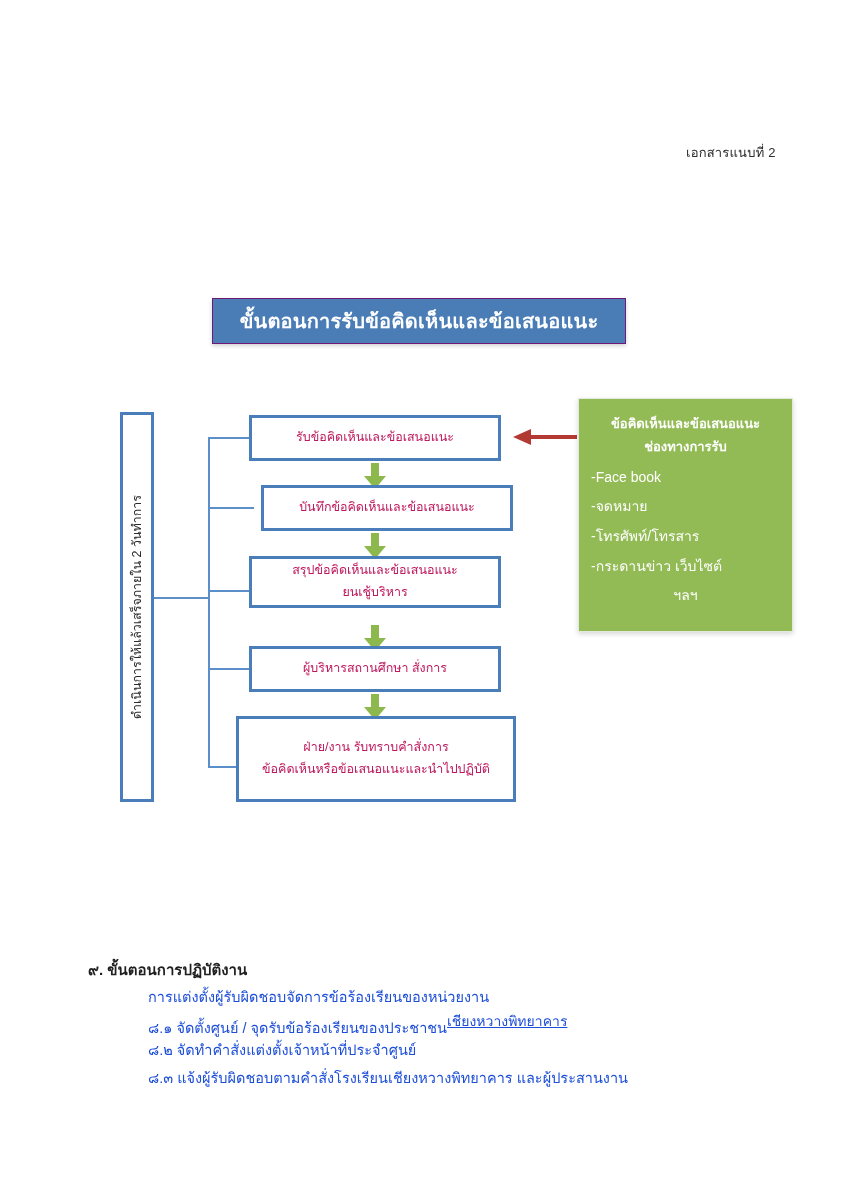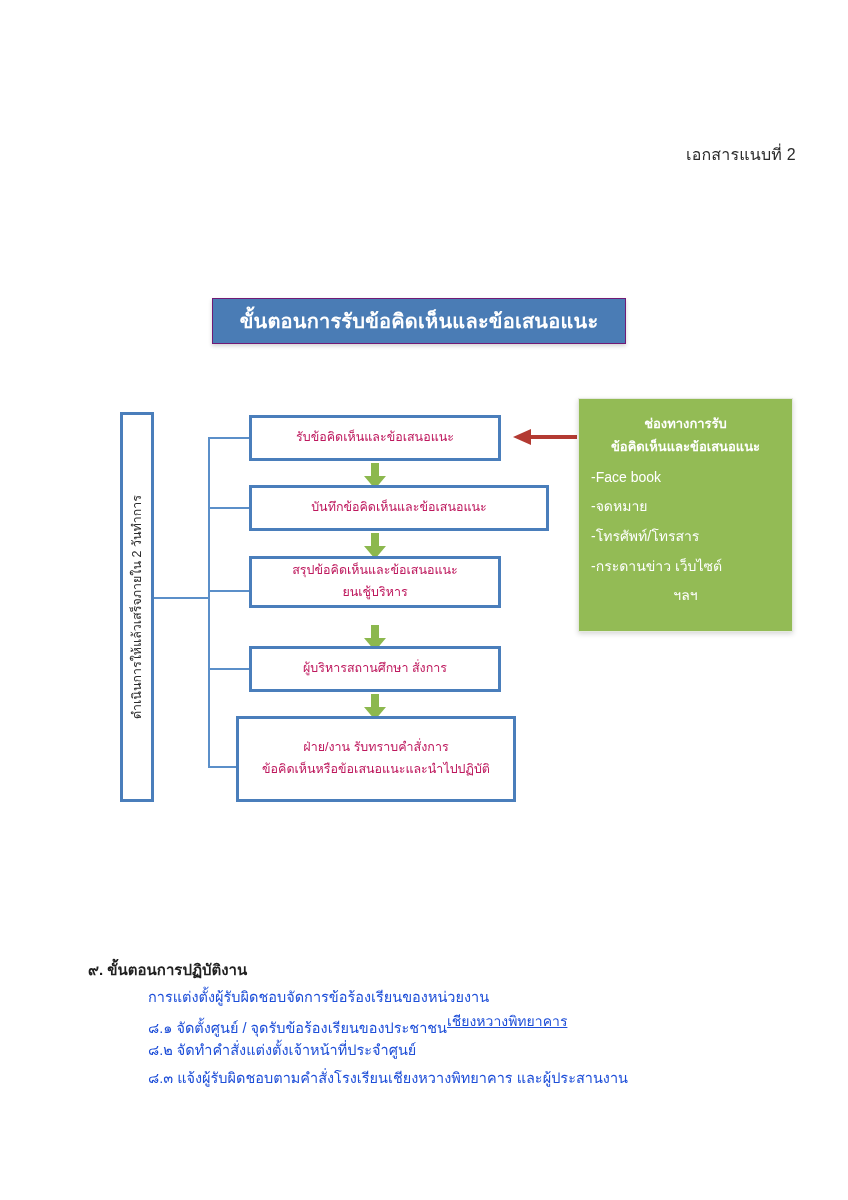--- a/index.html
+++ b/index.html
@@ -16,21 +16,21 @@
     height: 1200px;
     background: #ffffff;
     overflow: hidden;
   }
 
   
   .doc-note {
     position: absolute;
     left: 686px;
     top: 142px;
-    font-size: 16px;
+    font-size: 13px;
     color: #2b2b2b;
     letter-spacing: 0.2px;
     white-space: nowrap;
   }
 
   
   .title-banner {
     position: absolute;
     left: 212px;
     top: 298px;
@@ -245,21 +245,21 @@
   <div class="brk-stub" style="left:208px; top:766px; width:46px;"></div>
 
   <div class="fbox" style="left:249px; top:415px; width:252px; height:46px;">
     <div class="line">รับข้อคิดเห็นและข้อเสนอแนะ</div>
   </div>
   <div class="garrow" style="left:364px; top:463px;">
     <div class="shaft"></div>
       <div class="head"></div>
   </div>
 
-  <div class="fbox" style="left:249px; top:485px; width:300px; height:46px;">
+  <div class="fbox" style="left:261px; top:485px; width:252px; height:46px;">
     <div class="line">บันทึกข้อคิดเห็นและข้อเสนอแนะ</div>
   </div>
   <div class="garrow" style="left:364px; top:533px;">
     <div class="shaft"></div>
       <div class="head"></div>
   </div>
 
   <div class="fbox" style="left:249px; top:556px; width:252px; height:52px;">
     <div class="line">สรุปข้อคิดเห็นและข้อเสนอแนะ</div>
     <div class="line">ยนเชู้บริหาร</div>
@@ -281,22 +281,22 @@
     <div class="line">ฝ่าย/งาน รับทราบคำสั่งการ</div>
     <div class="line">ข้อคิดเห็นหรือข้อเสนอแนะและนำไปปฏิบัติ</div>
   </div>
 
   <div class="rarrow">
     <div class="head"></div>
       <div class="shaft"></div>
   </div>
 
   <div class="gpanel">
+    <div class="ghead">ข้อคิดเห็นและข้อเสนอแนะ</div>
     <div class="ghead">ช่องทางการรับ</div>
-    <div class="ghead">ข้อคิดเห็นและข้อเสนอแนะ</div>
     <div class="gitem">-Face book</div>
     <div class="gitem">-จดหมาย</div>
     <div class="gitem">-โทรศัพท์/โทรสาร</div>
     <div class="gitem">-กระดานข่าว เว็บไซต์</div>
     <div class="gitem center">ฯลฯ</div>
   </div>
 
   <div class="sec-heading">๙. ขั้นตอนการปฏิบัติงาน</div>
   <div class="sec-line" style="top:985px;">การแต่งตั้งผู้รับผิดชอบจัดการข้อร้องเรียนของหน่วยงาน</div>
   <div class="sec-line" style="top:1010px;">

